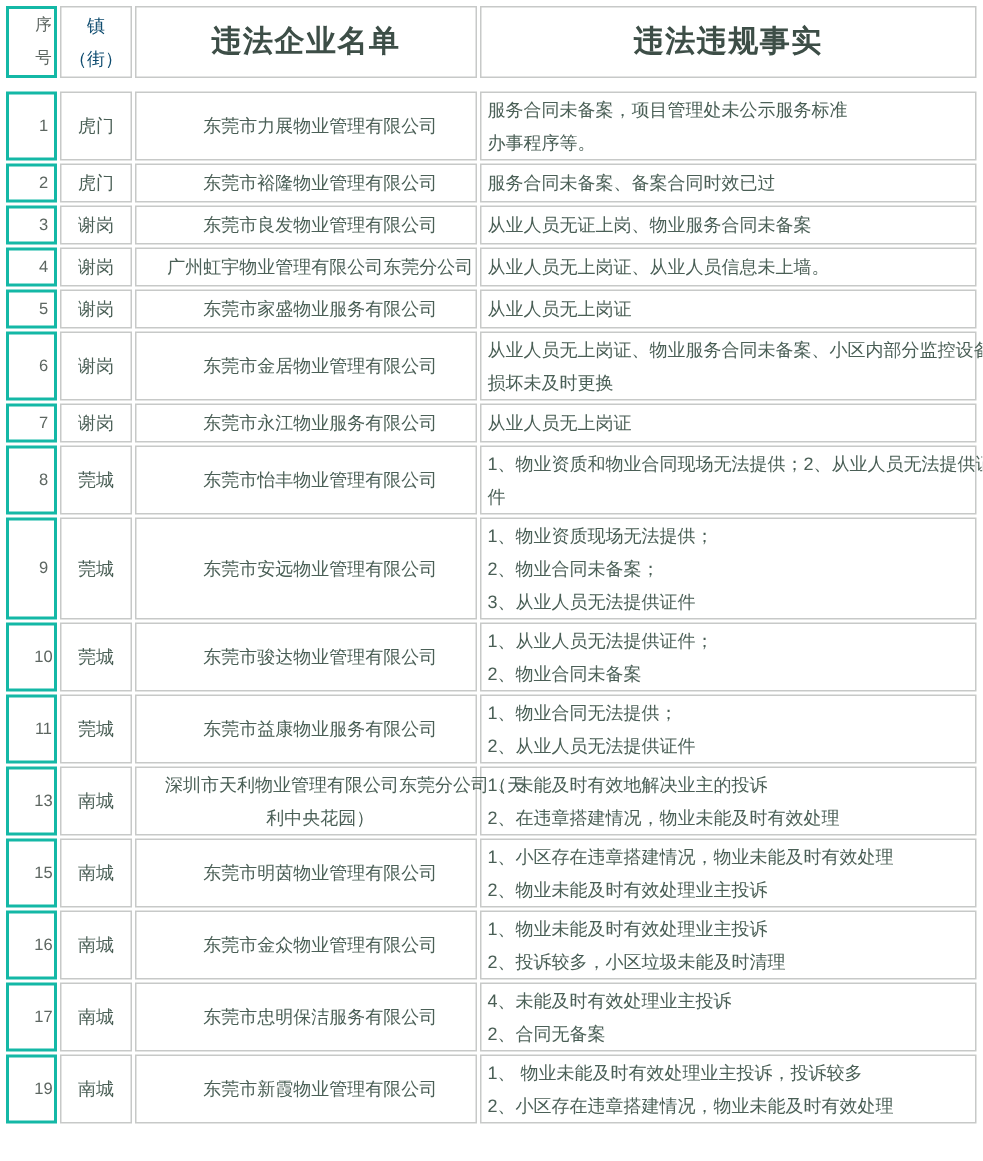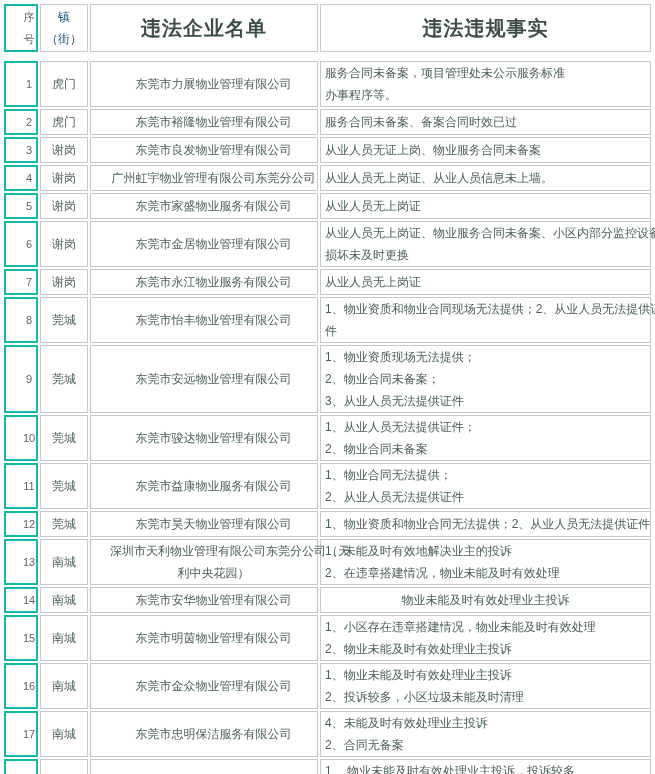--- a/index.html
+++ b/index.html
@@ -179,42 +179,30 @@
   </tr>
 
   <tr>
     <td class="num-cell">11</td>
     <td class="town-cell">莞城</td>
     <td class="company-cell">东莞市益康物业服务有限公司</td>
     <td class="facts-cell" data-align="left">1、物业合同无法提供；
 2、从业人员无法提供证件</td>
   </tr>
 
-  <tr>
-    <td class="num-cell">12</td>
-    <td class="town-cell">莞城</td>
-    <td class="company-cell">东莞市昊天物业管理有限公司</td>
-    <td class="facts-cell" data-align="left">1、物业资质和物业合同无法提供；2、从业人员无法提供证件</td>
-  </tr>
 
   <tr>
     <td class="num-cell">13</td>
     <td class="town-cell">南城</td>
     <td class="company-cell">深圳市天利物业管理有限公司东莞分公司（天
 利中央花园）</td>
     <td class="facts-cell" data-align="left">1、未能及时有效地解决业主的投诉
 2、在违章搭建情况，物业未能及时有效处理</td>
   </tr>
 
-  <tr>
-    <td class="num-cell">14</td>
-    <td class="town-cell">南城</td>
-    <td class="company-cell">东莞市安华物业管理有限公司</td>
-    <td class="facts-cell" data-align="center">物业未能及时有效处理业主投诉</td>
-  </tr>
 
   <tr>
     <td class="num-cell">15</td>
     <td class="town-cell">南城</td>
     <td class="company-cell">东莞市明茵物业管理有限公司</td>
     <td class="facts-cell" data-align="left">1、小区存在违章搭建情况，物业未能及时有效处理
 2、物业未能及时有效处理业主投诉</td>
   </tr>
 
   <tr>

